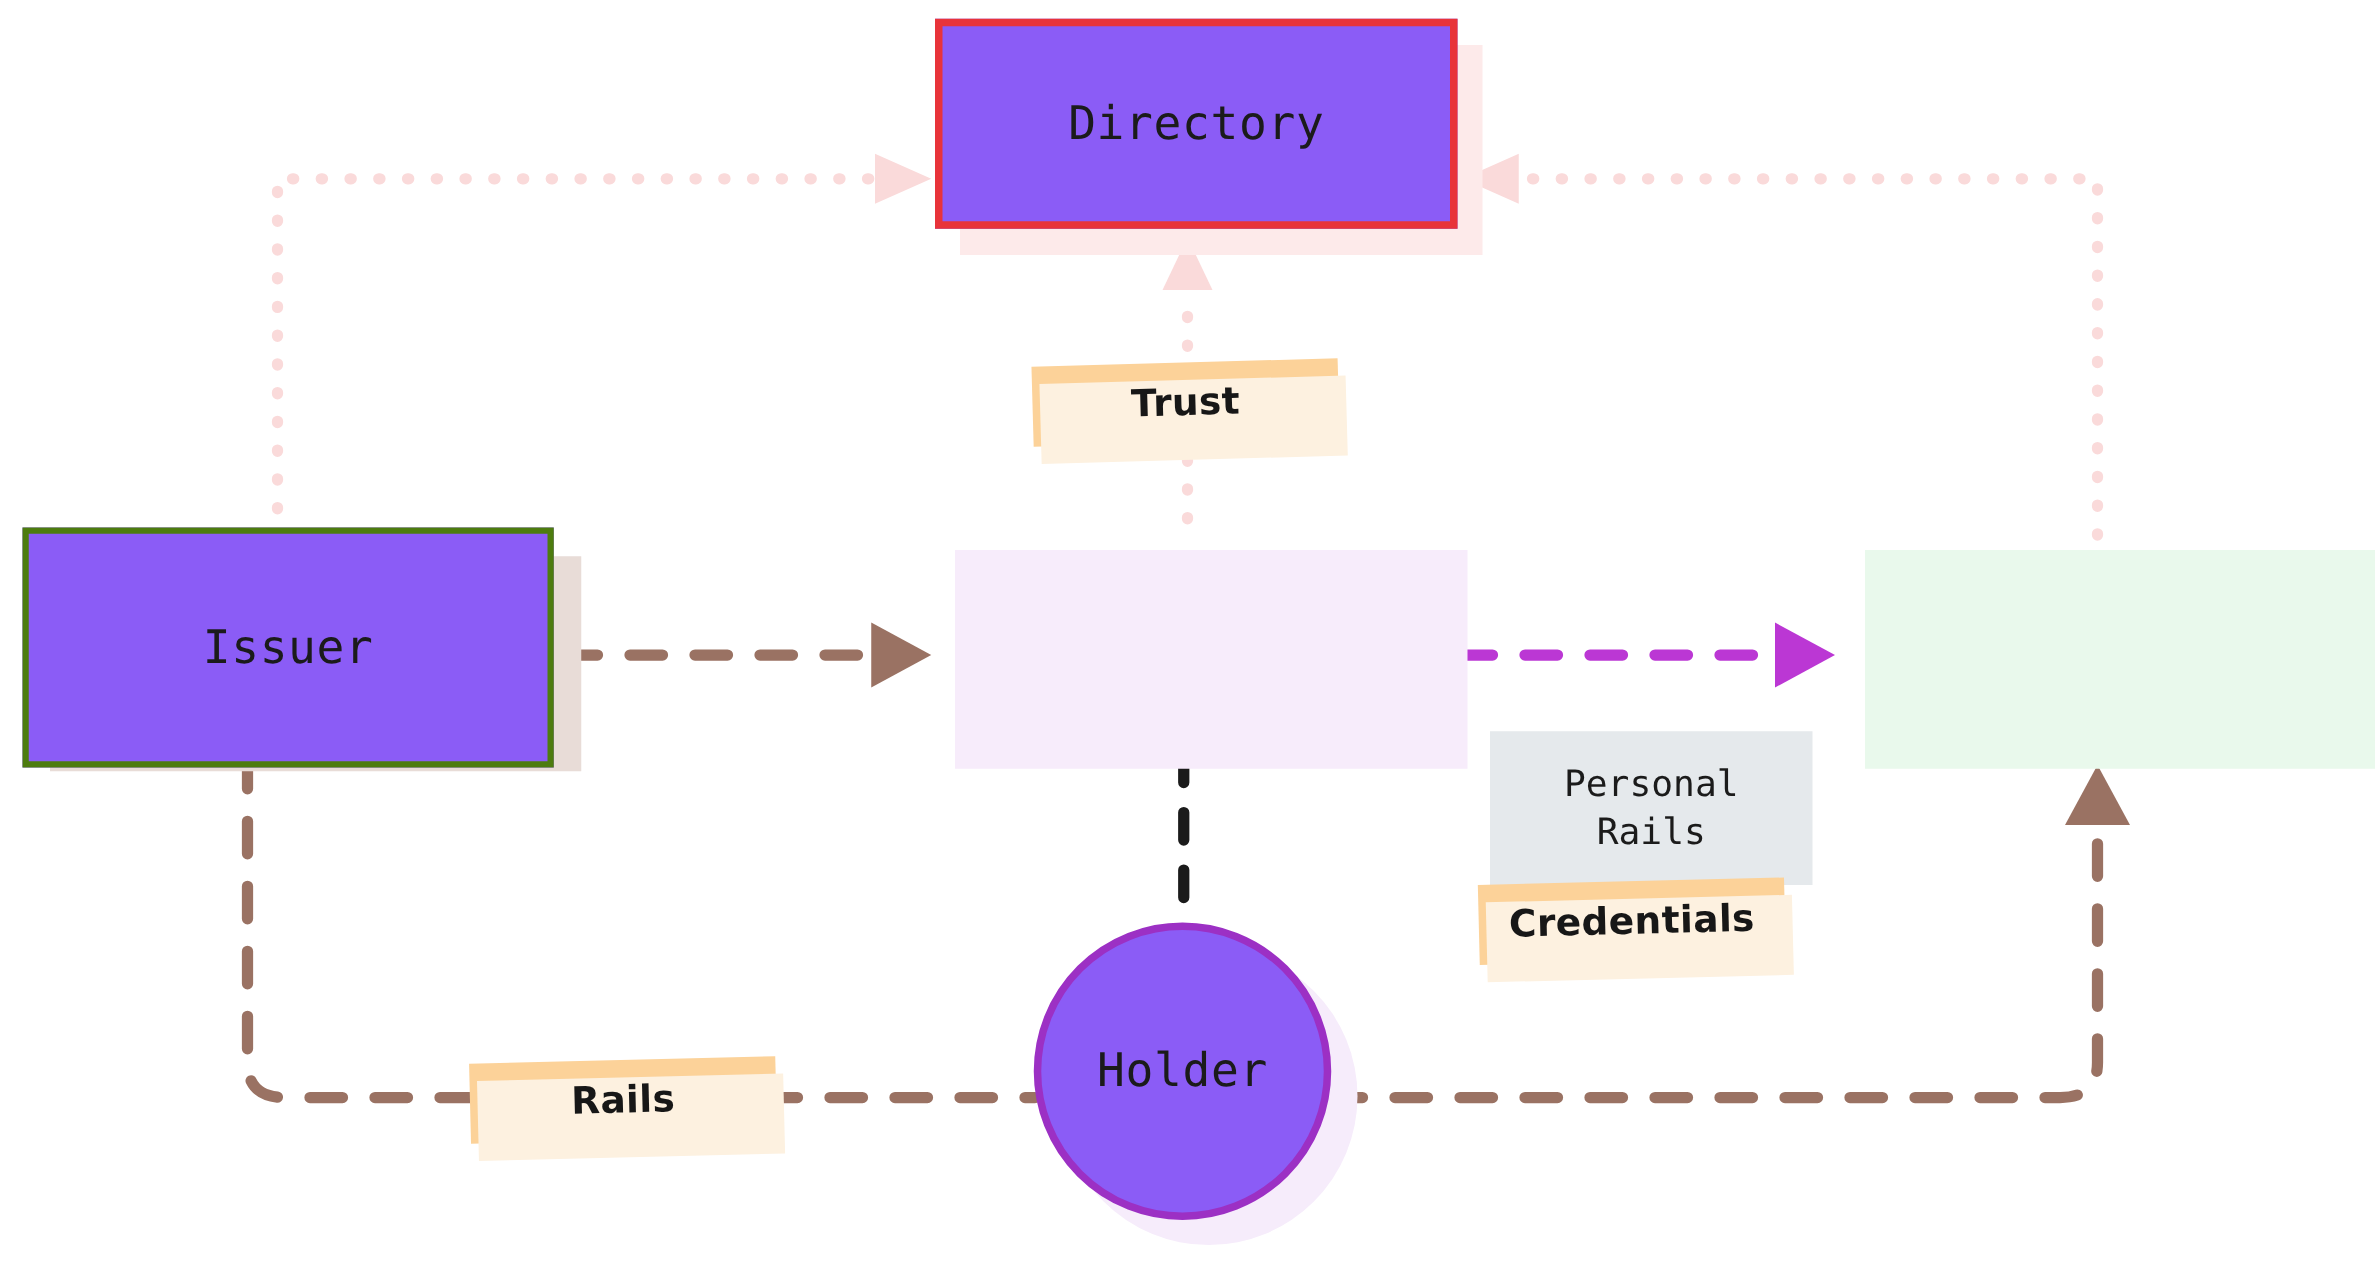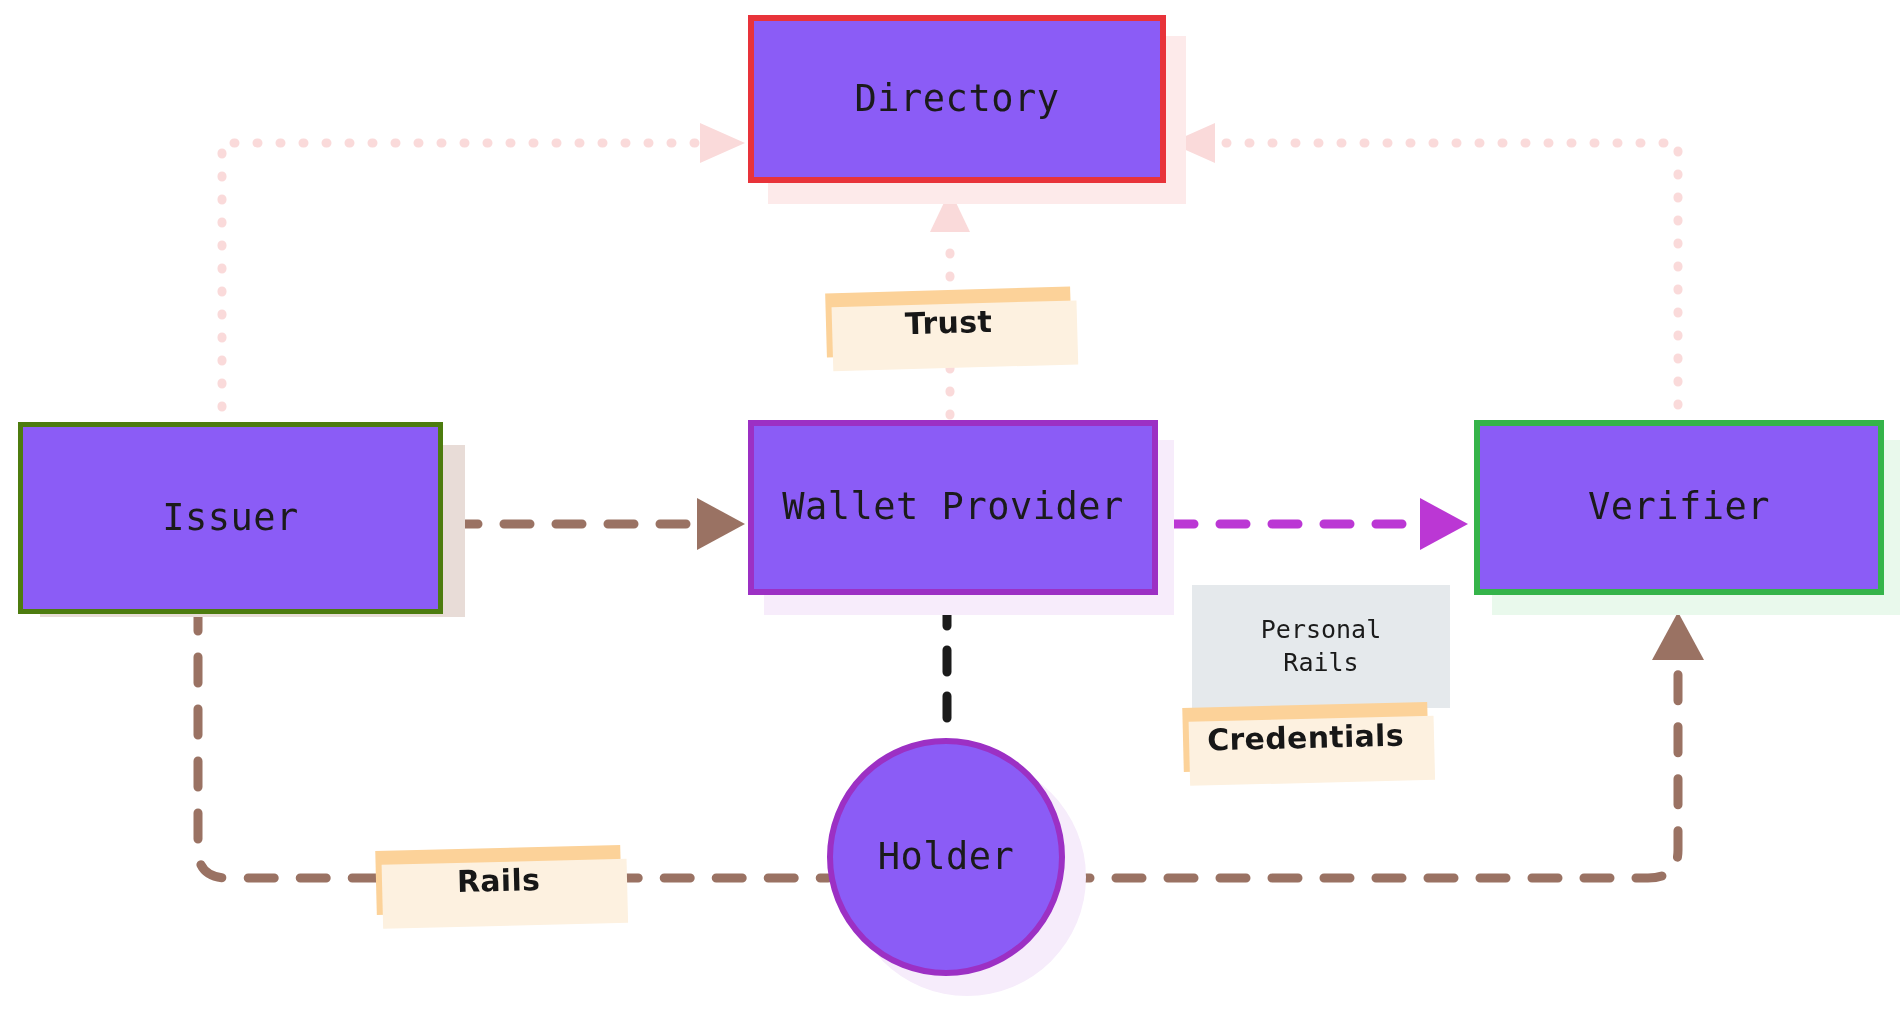--- a/index.html
+++ b/index.html
@@ -90,21 +90,21 @@
     content: "";
     position: absolute;
     left: 6px; top: 14px;
     width: 100%; height: 100%;
     background: #fdf1e0;
     z-index: -1;
   }
   .label-plain {
     background: #e5e9ec;
     font-family: "DejaVu Sans Mono", monospace;
-    font-size: 25px;
+    font-size: 29px;
     line-height: 1.3;
     color: #1b1b1b;
   }
 
   #label-trust       { left: 826px;  top: 290px; width: 245px; height: 64px;
                        transform: rotate(-1.6deg); }
   #label-rails       { left: 376px;  top: 848px; width: 245px; height: 64px;
                        transform: rotate(-1.4deg); }
   #label-credentials { left: 1183px; top: 705px; width: 245px; height: 64px;
                        transform: rotate(-1.4deg); }
@@ -163,27 +163,21 @@
   <div class="node-shadow" id="shadow-holder"></div>
 
   <div class="node rect" id="node-directory">
     <span>Directory</span>
   </div>
 
   <div class="node rect" id="node-issuer">
     <span>Issuer</span>
   </div>
 
-  <div class="node rect" id="node-wallet">
-    <span>Wallet Provider</span>
-  </div>
 
-  <div class="node rect" id="node-verifier">
-    <span>Verifier</span>
-  </div>
 
   <div class="node" id="node-holder">
     <span>Holder</span>
   </div>
 
   <div class="edge-label label-hl" id="label-trust">
     <span>Trust</span>
   </div>
 
   <div class="edge-label label-hl" id="label-rails">

